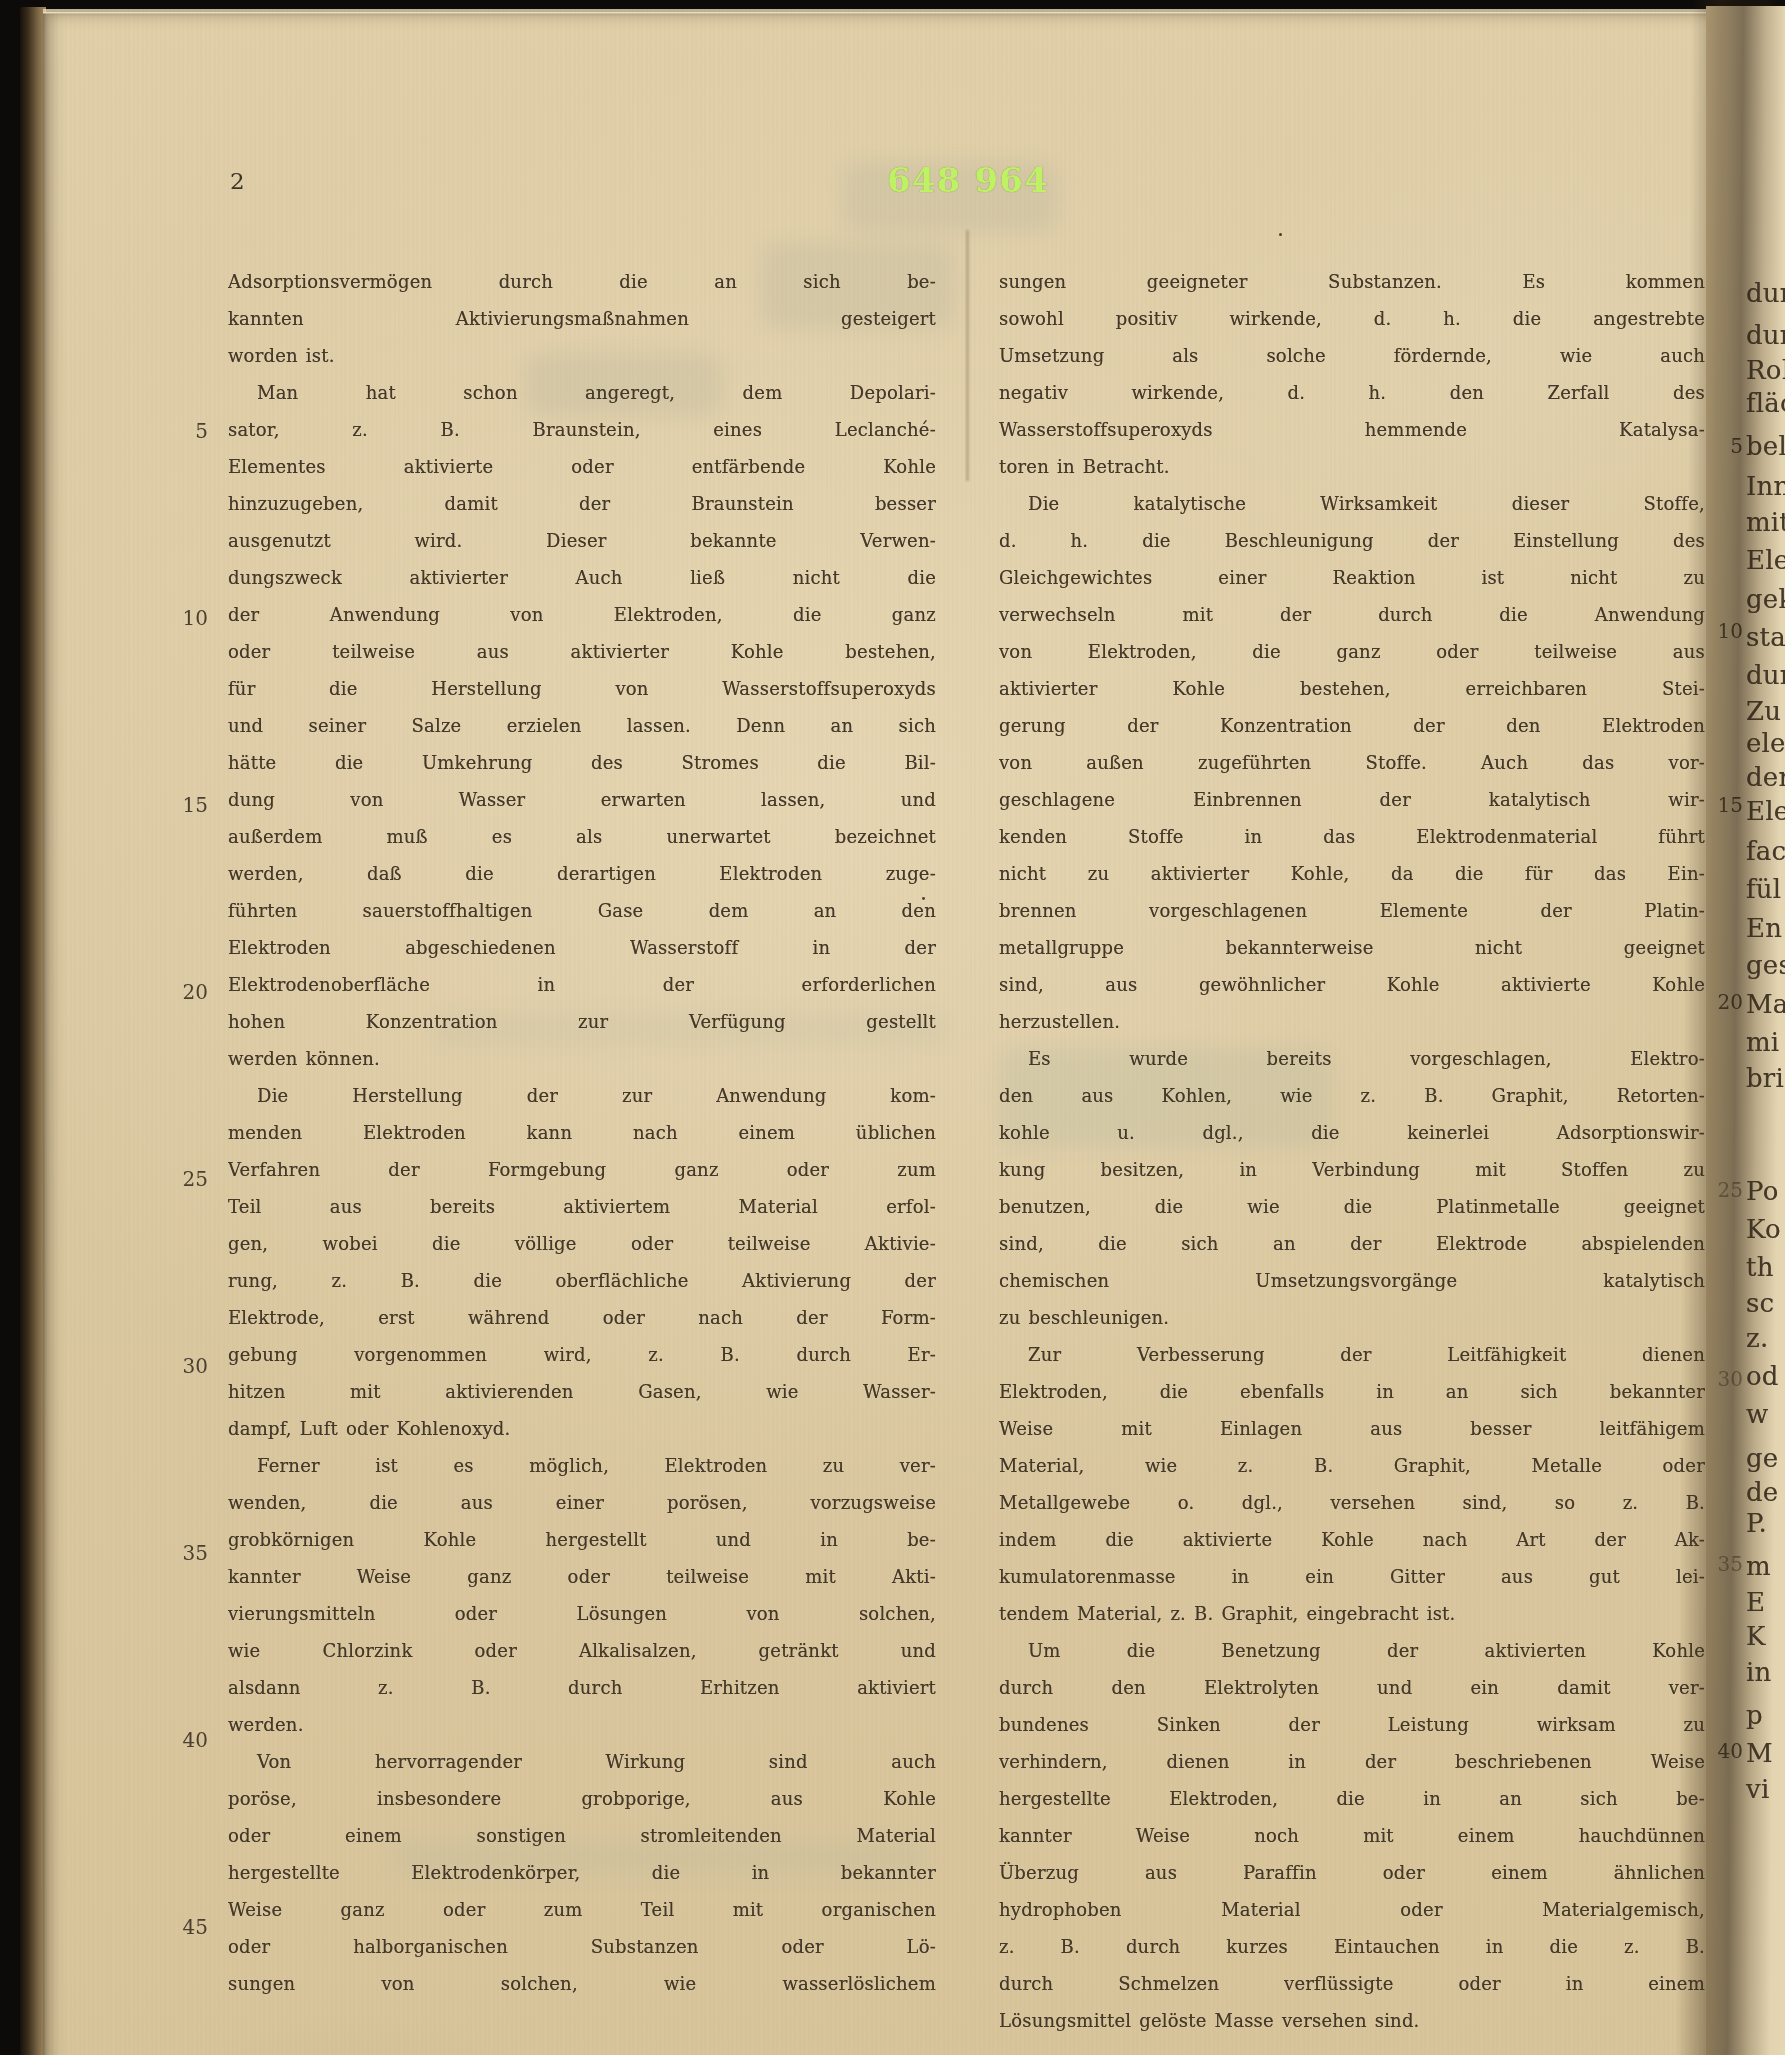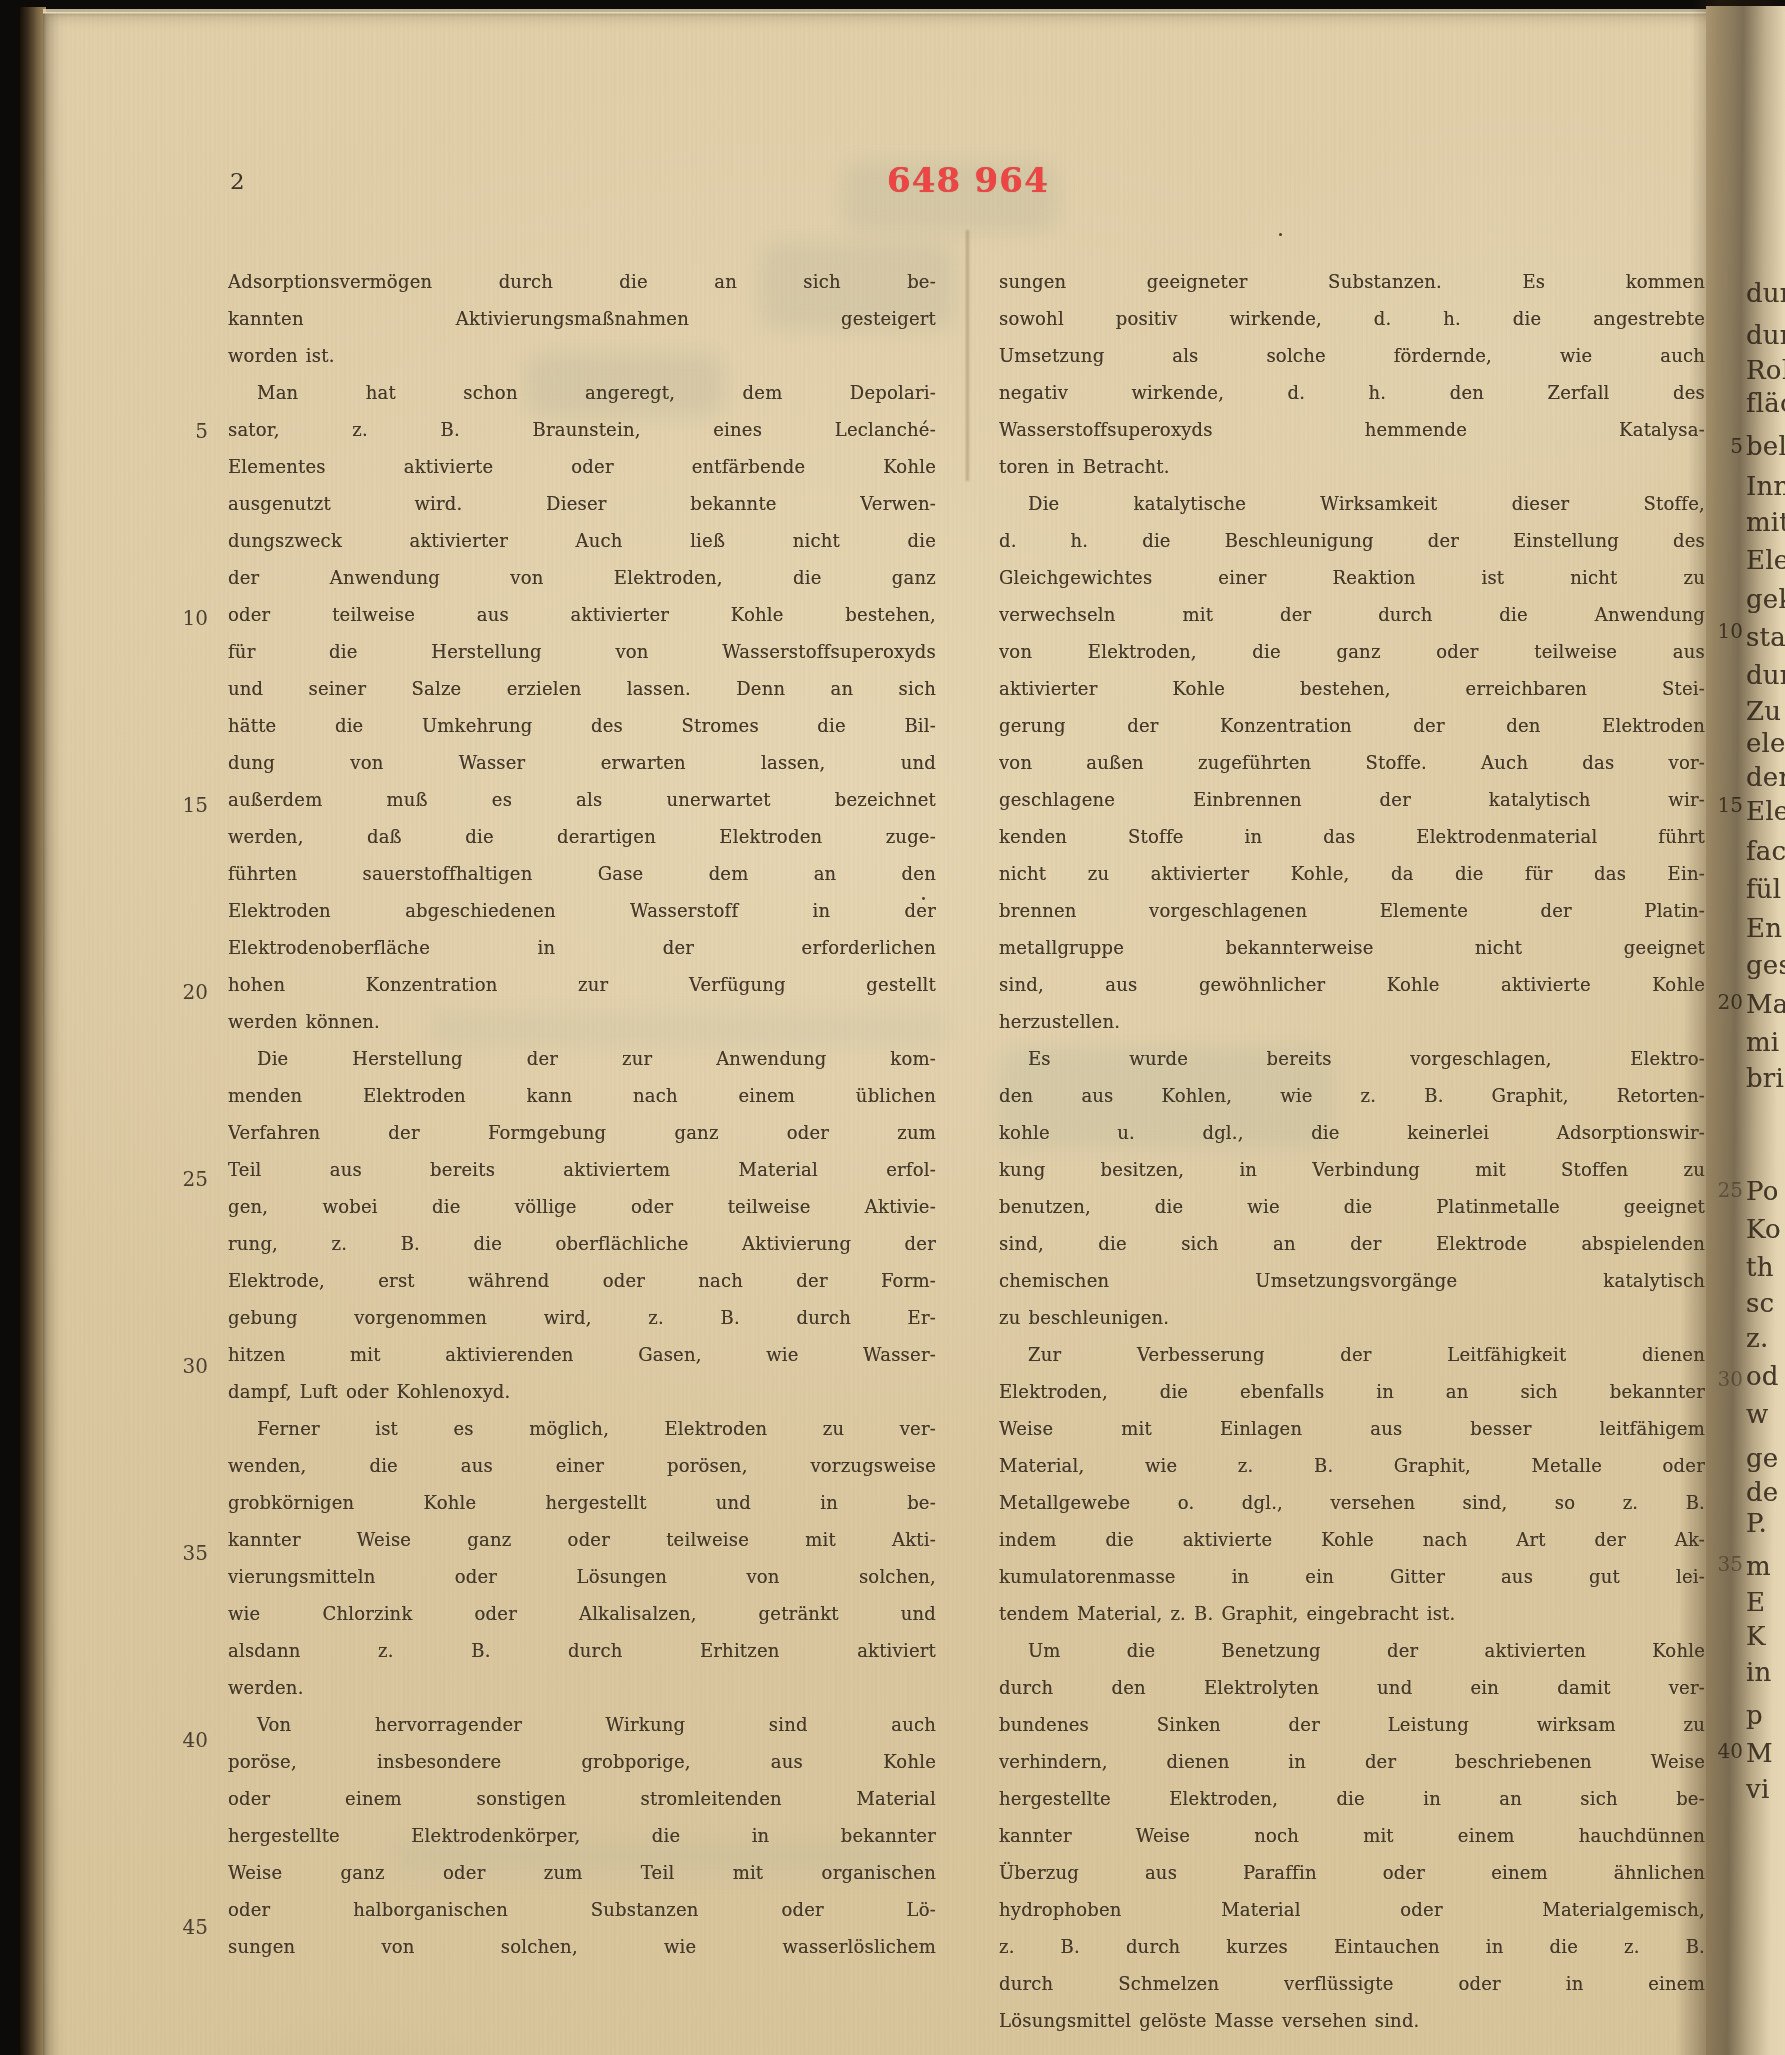--- a/index.html
+++ b/index.html
@@ -26,21 +26,21 @@
        text-shadow:0 0 0.4px rgba(62,48,28,.55);}
   #left-col{left:228px;width:708px;}
   #right-col{left:999px;width:706px;}
   .line{height:37px;line-height:37px;overflow:hidden;text-align:left;}
   .line.jz{text-align:justify;}
   .line.jz::after{content:"";display:inline-block;width:100%;height:0;}
   .line.indent{text-indent:29px;}
   
   #page-num{position:absolute;left:230px;top:168px;font-size:23px;color:#3e352a;}
   #patent-num{position:absolute;left:968px;top:160px;transform:translateX(-50%);
-    font-size:34px;font-weight:bold;letter-spacing:1.2px;color:#ef4444;text-shadow:0 0 0.8px rgba(40,30,18,.5);}
+    font-size:34px;font-weight:bold;letter-spacing:1.2px;color:#bef264;text-shadow:0 0 0.8px rgba(40,30,18,.5);}
   
   .mnum{position:absolute;font-size:20px;line-height:37px;color:#4a3f30;}
   .mnum.left-rail{left:176px;width:32px;text-align:right;}
   .mnum.right-rail{left:1706px;width:32px;text-align:right;}
   .mnum.partial{opacity:.45;}
   
   .ghost{position:absolute;background:rgba(152,162,140,.17);filter:blur(9px);border-radius:20px;pointer-events:none;}
   
   .speck{position:absolute;border-radius:50%;pointer-events:none;}
   
@@ -82,20 +82,21 @@
 
   <div id="gutter-line"></div>
 
   <div id="left-col" class="col">
       <div class="line jz">Adsorptionsvermögen durch die an sich be-</div>
       <div class="line jz">kannten Aktivierungsmaßnahmen gesteigert</div>
       <div class="line">worden ist.</div>
       <div class="line jz indent">Man hat schon angeregt, dem Depolari-</div>
       <div class="line jz">sator, z. B. Braunstein, eines Leclanché-</div>
       <div class="line jz">Elementes aktivierte oder entfärbende Kohle</div>
+      <div class="line jz">hinzuzugeben, damit der Braunstein besser</div>
       <div class="line jz">ausgenutzt wird. Dieser bekannte Verwen-</div>
       <div class="line jz">dungszweck aktivierter Auch ließ nicht die</div>
       <div class="line jz">der Anwendung von Elektroden, die ganz</div>
       <div class="line jz">oder teilweise aus aktivierter Kohle bestehen,</div>
       <div class="line jz">für die Herstellung von Wasserstoffsuperoxyds</div>
       <div class="line jz">und seiner Salze erzielen lassen. Denn an sich</div>
       <div class="line jz">hätte die Umkehrung des Stromes die Bil-</div>
       <div class="line jz">dung von Wasser erwarten lassen, und</div>
       <div class="line jz">außerdem muß es als unerwartet bezeichnet</div>
       <div class="line jz">werden, daß die derartigen Elektroden zuge-</div>

